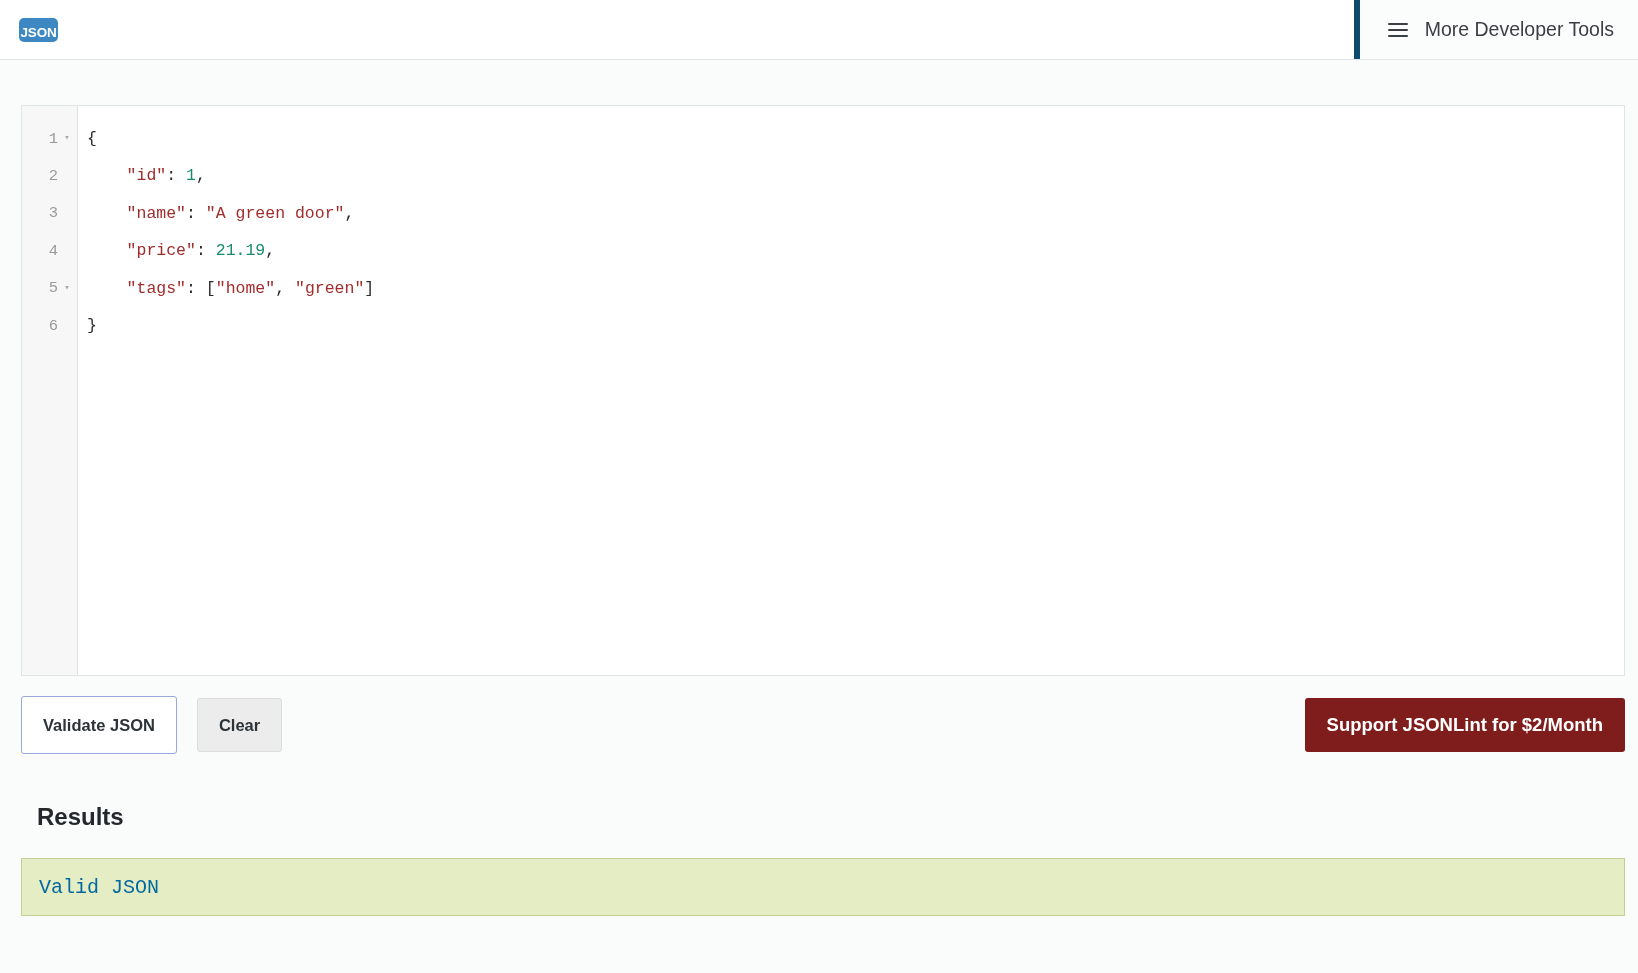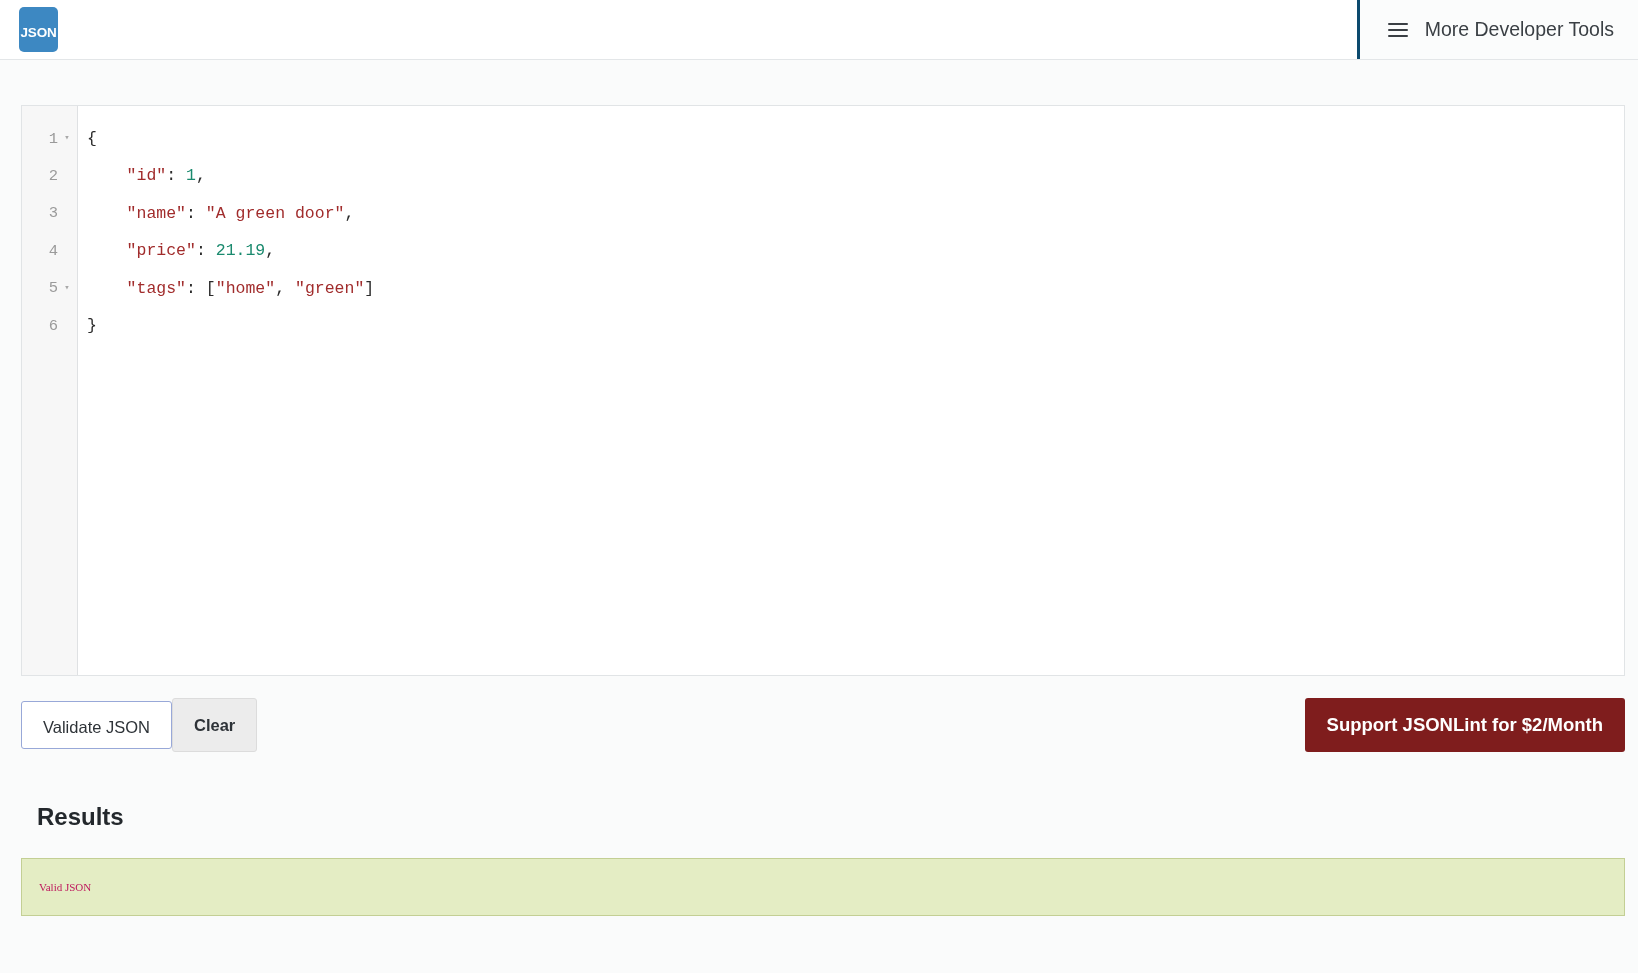--- a/index.html
+++ b/index.html
@@ -26,21 +26,21 @@
   }
   .brand-block {
     display: flex;
     align-items: center;
     padding-left: 19px;
     gap: 14px;
     flex: 0 0 auto;
   }
   .logo-tile {
     width: 39px;
-    height: 45px;
+    height: 24px;
     background: #3d88c2;
     border-radius: 5px;
     display: flex;
     align-items: center;
     justify-content: center;
     color: #ffffff;
     font-size: 13.5px;
     font-weight: bold;
     letter-spacing: -0.2px;
     line-height: 1;
@@ -75,21 +75,21 @@
     border: none;
     border-radius: 4px;
     padding: 11px 21px;
     cursor: pointer;
     line-height: 1;
     white-space: nowrap;
     font-family: "Liberation Sans", sans-serif;
   }
 
   .devtools-block {
-    border-left: 3px solid #0c4a6e;
+    border-left: 6px solid #0c4a6e;
     background: #fbfcfc;
     display: flex;
     align-items: center;
     gap: 17px;
     padding: 0 24px 0 28px;
     cursor: pointer;
     flex: 0 0 auto;
   }
   .hamburger {
     display: inline-flex;
@@ -183,37 +183,38 @@
     width: 1604px;
     height: 56px;
     display: flex;
     align-items: center;
   }
   .btn-validate {
     background: #ffffff;
     border: 1px solid #98a8d8;
     border-radius: 3px;
     color: #2e3338;
-    font-weight: normal;
+    font-weight: bold;
     font-size: 16.5px;
     padding: 16px 21px;
-    height: 48px;
+    height: 58px;
     cursor: pointer;
     font-family: "Liberation Sans", sans-serif;
     white-space: nowrap;
   }
   .btn-clear {
     background: #ececec;
     border: 1px solid #dcdcdc;
     border-radius: 3px;
     color: #2e3338;
     font-weight: bold;
     font-size: 16.5px;
     padding: 0 21px;
     height: 54px;
+    margin-left: 20px;
     cursor: pointer;
     font-family: "Liberation Sans", sans-serif;
     white-space: nowrap;
   }
   .action-spacer { flex: 1 1 auto; }
   .btn-support {
     background: #7f1d1d;
     border: none;
     border-radius: 3px;
     color: #ffffff;
@@ -244,23 +245,23 @@
     width: 1604px;
     height: 58px;
     box-sizing: border-box;
     background: #e4edc4;
     border: 1px solid #c3cf94;
     display: flex;
     align-items: center;
     padding-left: 17px;
   }
   .results-text {
-    font-family: Liberation Serif, serif;
-    font-size: 11px;
-    color: #be185d;
+    font-family: Liberation Mono, monospace;
+    font-size: 20px;
+    color: #0369a1;
   }
 </style>
 </head>
 <body>
 
 <div class="site-header">
 
   <div class="brand-block">
     <div class="logo-tile">
       <span>JSON</span>

